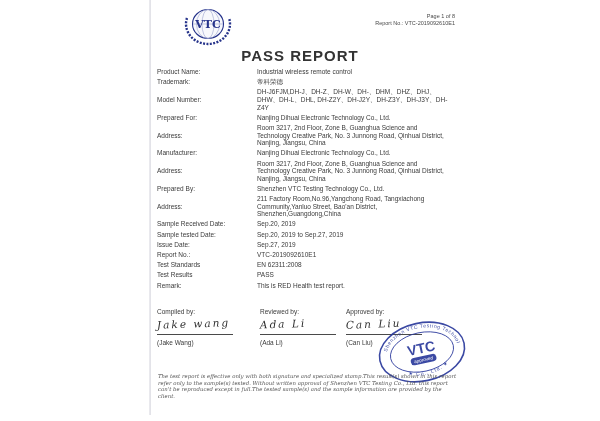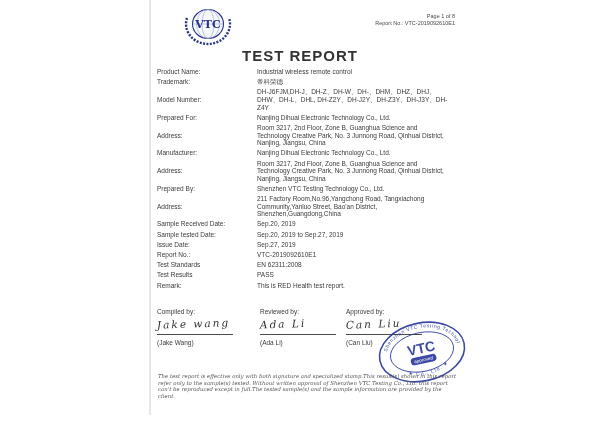--- a/index.html
+++ b/index.html
@@ -56,21 +56,21 @@
     <ellipse cx="28" cy="19" rx="11.5" ry="14.5" fill="none" stroke="#9aa3cf" stroke-width="0.6"></ellipse>
     <line x1="13" y1="19" x2="43" y2="19" stroke="#9aa3cf" stroke-width="0.6"></line>
     <text x="28" y="23" text-anchor="middle" font-family="DejaVu Serif, serif" font-weight="bold" font-size="11" fill="#27348b">VTC</text>
   </svg>
 
   <div class="header-meta">
     <div>Page 1 of 8</div>
     <div>Report No.: VTC-2019092610E1</div>
   </div>
 
-  <div class="title">TEST REPORT</div>
+  <div class="title">PASS REPORT</div>
 
   <div class="fields">
     <div class="row">
       <div class="lbl">Product Name:</div>
       <div class="val">Industrial wireless remote control</div>
     </div>
     <div class="row">
       <div class="lbl">Trademark:</div>
       <div class="val">帝科荣德</div>
     </div>

